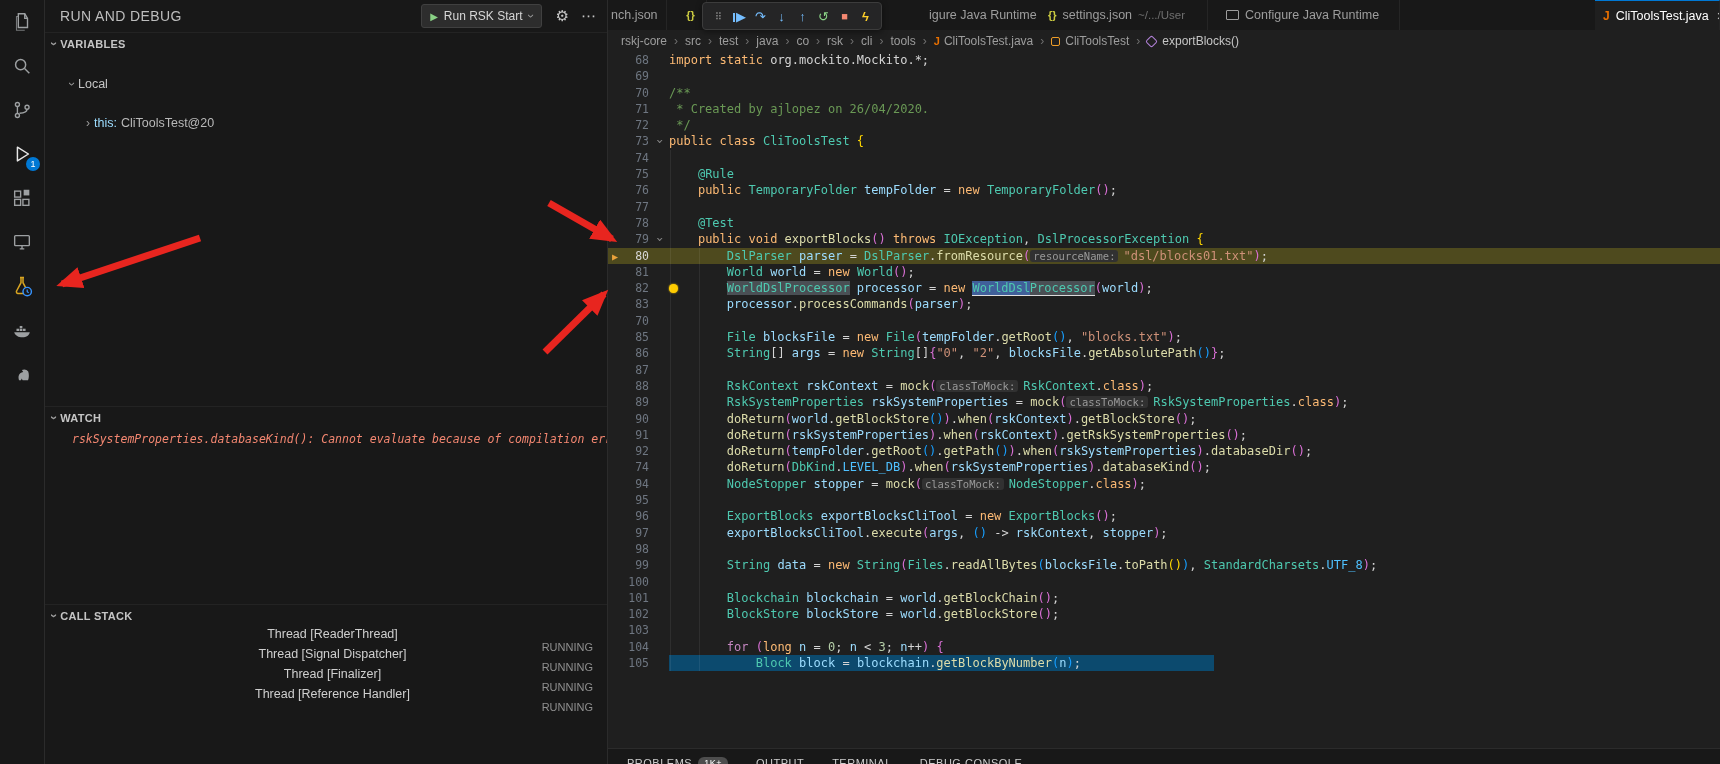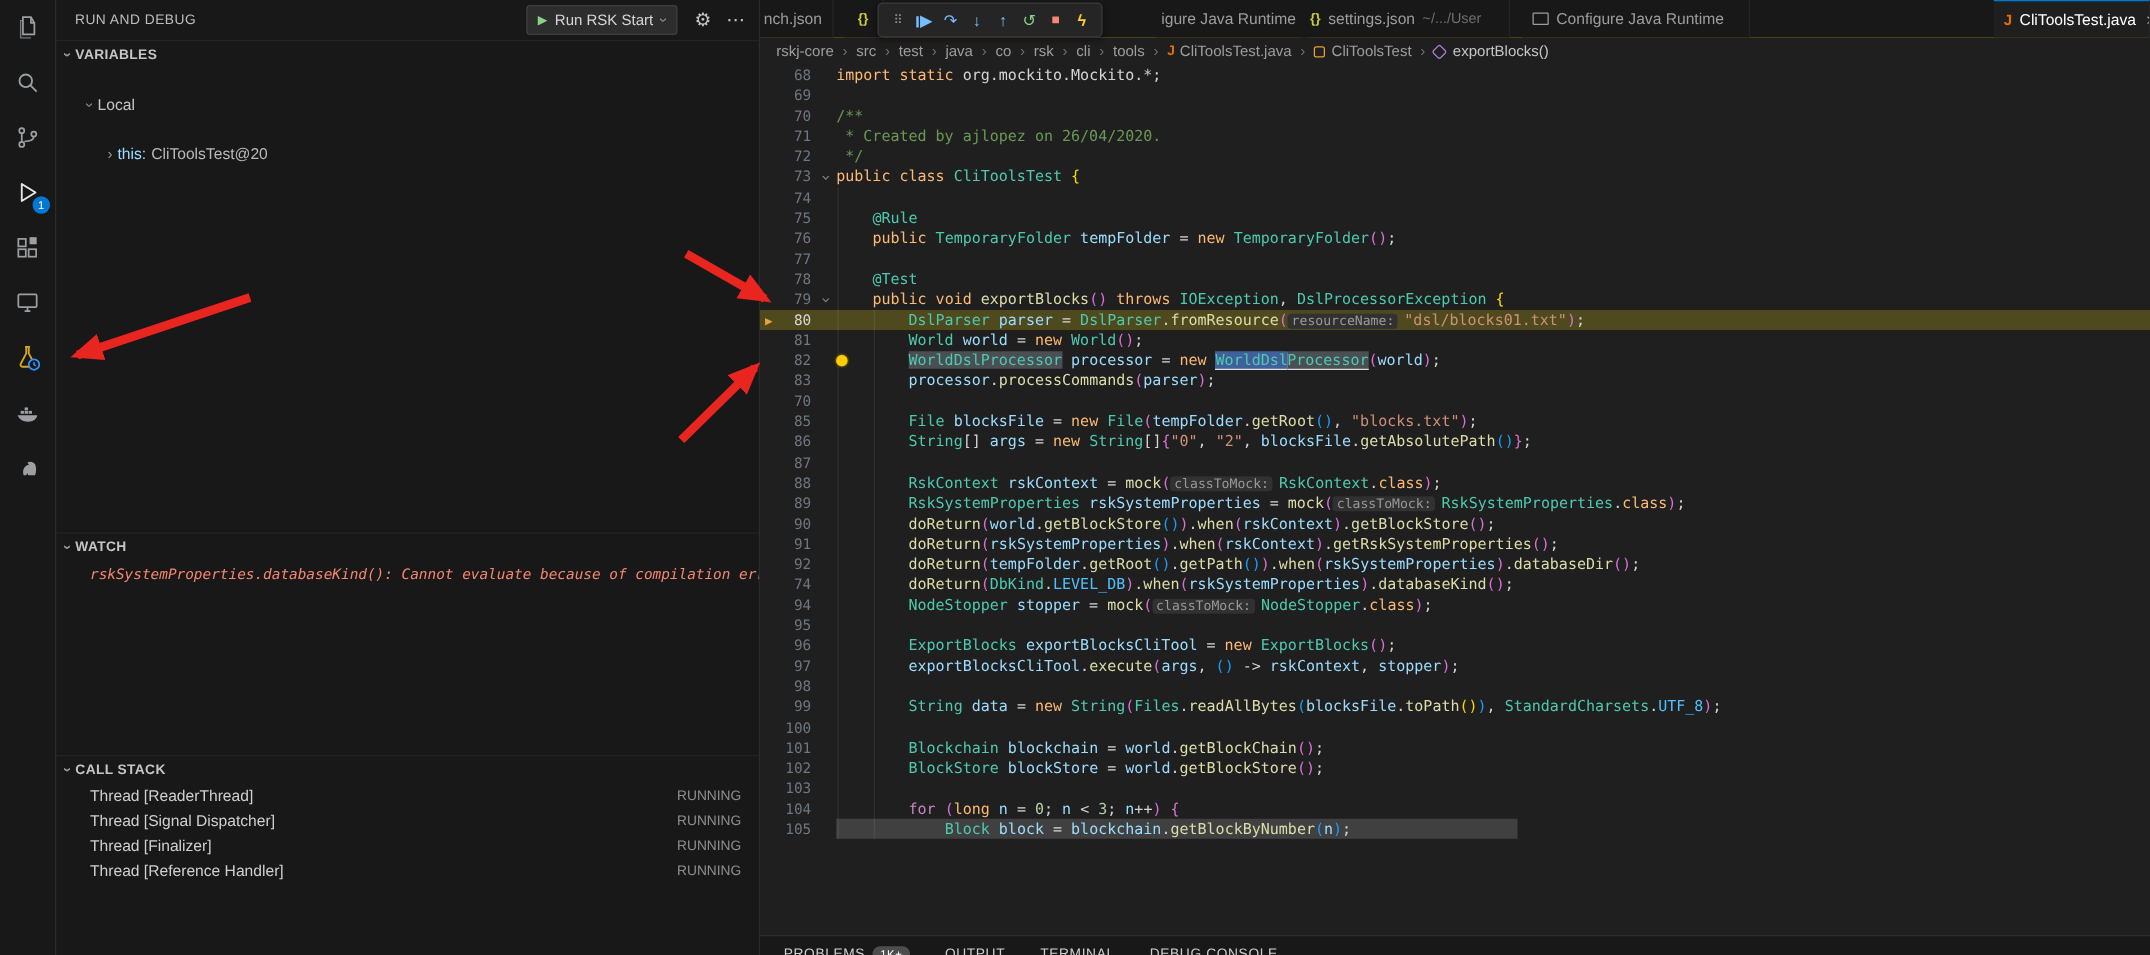--- a/index.html
+++ b/index.html
@@ -6,35 +6,35 @@
   .app{position:relative;width:1720px;height:764px;background:#1f1f1f;overflow:hidden;color:#ccc;}
 
   
   .activitybar{position:absolute;left:0;top:0;width:44px;height:100%;background:#181818;border-right:1px solid #2b2b2b;z-index:3;}
   .ab-item{height:44px;display:flex;align-items:center;justify-content:center;position:relative;cursor:pointer;}
   .ab-badge{position:absolute;right:4px;bottom:5px;background:#0078d4;color:#fff;border-radius:50%;width:14px;height:14px;font-size:9px;display:flex;align-items:center;justify-content:center;}
 
   
   .sidebar{position:absolute;left:44px;top:0;width:563px;height:100%;background:#181818;border-right:1px solid #2b2b2b;z-index:2;}
   .sb-top{position:absolute;top:0;left:0;right:0;height:32px;display:flex;align-items:center;padding:0 10px 0 16px;box-sizing:border-box;}
-  .sb-title{font-size:11px;color:#bdbdbd;letter-spacing:.4px;}
+  .sb-title{font-size:14px;color:#bdbdbd;letter-spacing:.4px;}
   .sb-spacer{flex:1;}
   .run-config{display:flex;align-items:center;gap:6px;background:#2d2d2d;border:1px solid #404040;border-radius:3px;height:22px;padding:0 8px;font-size:12px;color:#d6d6d6;cursor:pointer;}
   .play{color:#89d185;font-size:10px;}
   .chev{display:inline-block;color:#9a9a9a;font-size:12px;}
   .chev.exp{transform:rotate(90deg);}
   .gear{font-size:15px;color:#c5c5c5;margin-left:14px;cursor:pointer;}
   .more{font-size:15px;color:#c5c5c5;margin-left:12px;cursor:pointer;letter-spacing:1px;}
   .sb-sec{position:absolute;left:0;right:0;}
   .sec-head{height:22px;display:flex;align-items:center;gap:4px;font-size:11px;font-weight:700;color:#c5c5c5;padding-left:8px;letter-spacing:.3px;border-top:1px solid #232323;cursor:pointer;}
   .tree-row{height:20px;display:flex;align-items:center;gap:4px;font-size:12.5px;color:#c5c5c5;cursor:pointer;margin-top:19px;}
   .var-name{color:#9cdcfe;}
   .var-value{color:#b9b9b9;}
   .watch-row{height:20px;display:flex;align-items:center;padding-left:28px;color:#f48771;font-style:italic;font-size:11.5px;font-family:"DejaVu Sans Mono",monospace;white-space:nowrap;overflow:hidden;}
-  .cs-row{height:20px;display:flex;align-items:center;padding:0 14px 0 28px;font-size:12.5px;color:#cfcfcf;cursor:pointer;}
+  .cs-row{height:20px;display:flex;align-items:center;padding:0 14px 0 28px;font-size:12.5px;color:#cfcfcf;cursor:pointer;flex-direction:column;}
   .cs-status{margin-left:auto;color:#8f8f8f;font-size:11px;}
 
   
   .editor{position:absolute;left:607px;top:0;width:1113px;height:764px;background:#1f1f1f;}
   .tabbar{position:absolute;top:0;left:0;right:0;height:30px;background:#181818;border-bottom:3px solid #eab308;}
   .tab{position:absolute;top:0;height:30px;display:flex;align-items:center;gap:6px;font-size:12.5px;color:#9d9d9d;padding:0 8px;border-right:1px solid #252525;background:#181818;box-sizing:border-box;cursor:pointer;overflow:hidden;white-space:nowrap;}
   .tab.active{background:#1f1f1f;color:#fff;border-top:1px solid #0078d4;}
   .tab-desc{color:#6f6f6f;font-size:11.5px;}
   .tab-close{color:#c5c5c5;margin-left:2px;font-size:14px;}
   .json-icon{color:#cbcb41;font-weight:bold;font-size:11px;}
@@ -62,21 +62,21 @@
   .code{position:absolute;top:52px;left:0;right:0;bottom:16px;background:#1f1f1f;overflow:hidden;font-family:"DejaVu Sans Mono",monospace;font-size:12px;}
   .cl{display:flex;height:16.3px;line-height:16.3px;position:relative;}
   .gm{width:16px;flex:none;text-align:center;}
   .lnum{width:26px;flex:none;text-align:right;color:#6e7681;font-size:11.5px;padding-right:2px;cursor:pointer;}
   .fold{width:18px;flex:none;text-align:center;}
   .foldchev{display:inline-block;transform:rotate(90deg);color:#858585;font-size:13px;}
   .step{color:#eba33b;font-size:10px;}
   .ctext{white-space:pre;flex:none;color:#d4d4d4;}
   .hl-current{background:#4e4a1e;}
   .hl-current .lnum{color:#d7d7d7;}
-  .hl-sel .ctext{background:#404040;min-width:545px;}
+  .hl-sel .ctext{background:#0c4a6e;min-width:545px;}
   .bulb{position:absolute;left:62px;top:4px;width:9px;height:9px;border-radius:50%;background:#ffcc00;box-shadow:0 0 2px #ffcc00;}
   .iguide{position:absolute;width:1px;background:rgba(255,255,255,.07);}
 
   .tk-kw{color:#fdba74;} .tk-ctrl{color:#c586c0;} .tk-type{color:#4ec9b0;} .tk-method{color:#dcdcaa;}
   .tk-var{color:#9cdcfe;} .tk-str{color:#ce9178;} .tk-num{color:#b5cea8;} .tk-cmt{color:#6a9955;}
   .tk-anno{color:#4ec9b0;} .tk-const{color:#4fc1ff;} .tk-plain{color:#d4d4d4;}
   .tk-br1{color:#ffd700;} .tk-br2{color:#da70d6;} .tk-br3{color:#179fff;}
   .tk-hint{background:#313131;color:#999;border-radius:3px;padding:0 3px;margin-right:5px;font-size:10.5px;}
   .tk-occ{background:#4a4f54;}
   .tk-uline{border-bottom:1px solid #d9d9d9;}
@@ -186,21 +186,21 @@
         <span class="chev exp">›</span>
         <span>Local</span>
       </div>
       <div class="tree-row" style="padding-left:42px;">
         <span class="chev">›</span>
         <span class="var-name">this:</span>
         <span class="var-value">CliToolsTest@20</span>
       </div>
     </section>
 
-    <section class="sb-sec" style="top:426px;">
+    <section class="sb-sec" style="top:406px;">
       <div class="sec-head">
         <span class="chev exp">›</span>
         <span>WATCH</span>
       </div>
       <div class="watch-row">rskSystemProperties.databaseKind(): Cannot evaluate because of compilation error(s): rsk…</div>
     </section>
 
     <section class="sb-sec" style="top:604px;">
       <div class="sec-head">
         <span class="chev exp">›</span>

